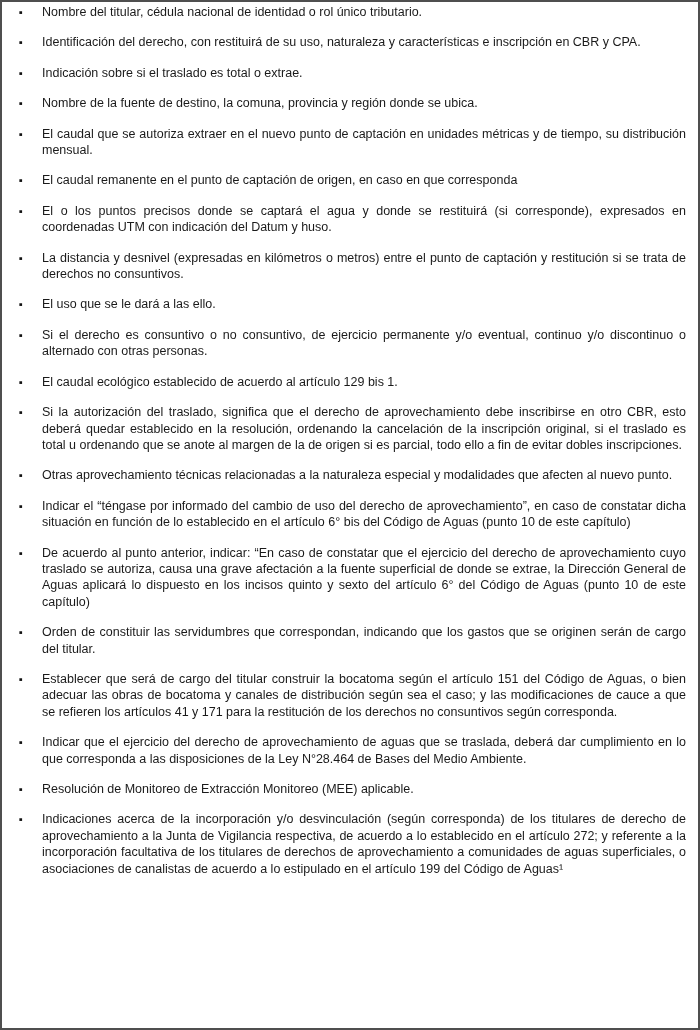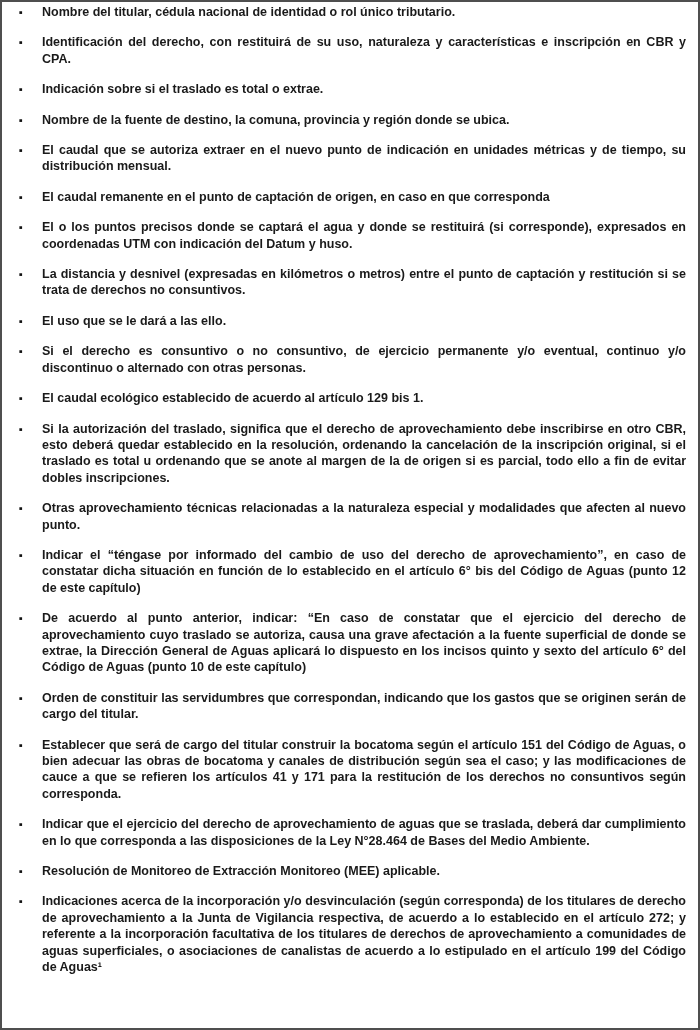--- a/index.html
+++ b/index.html
@@ -35,21 +35,20 @@
     box-sizing: border-box;
     padding-left: 17px;
     font-size: 11px;
     line-height: 16.4px;
     color: #111111;
     user-select: none;
   }
   .item-text {
     flex: 1 1 auto;
     text-align: justify;
-    font-weight: bold;
   }
 </style>
 </head>
 <body>
 
 <div class="page">
   <div class="bullet-list">
   <div class="bullet-item">
     <span class="bullet">▪</span>
     <span class="item-text">Nombre del titular, cédula nacional de identidad o rol único tributario.</span>
@@ -65,21 +64,21 @@
     <span class="item-text">Indicación sobre si el traslado es total o extrae.</span>
   </div>
 
   <div class="bullet-item">
     <span class="bullet">▪</span>
     <span class="item-text">Nombre de la fuente de destino, la comuna, provincia y región donde se ubica.</span>
   </div>
 
   <div class="bullet-item">
     <span class="bullet">▪</span>
-    <span class="item-text">El caudal que se autoriza extraer en el nuevo punto de indicación en unidades métricas y de tiempo, su distribución mensual.</span>
+    <span class="item-text">El caudal que se autoriza extraer en el nuevo punto de captación en unidades métricas y de tiempo, su distribución mensual.</span>
   </div>
 
   <div class="bullet-item">
     <span class="bullet">▪</span>
     <span class="item-text">El caudal remanente en el punto de captación de origen, en caso en que corresponda</span>
   </div>
 
   <div class="bullet-item">
     <span class="bullet">▪</span>
     <span class="item-text">El o los puntos precisos donde se captará el agua y donde se restituirá (si corresponde), expresados en coordenadas UTM con indicación del Datum y huso.</span>
@@ -110,21 +109,21 @@
     <span class="item-text">Si la autorización del traslado, significa que el derecho de aprovechamiento debe inscribirse en otro CBR, esto deberá quedar establecido en la resolución, ordenando la cancelación de la inscripción original, si el traslado es total u ordenando que se anote al margen de la de origen si es parcial, todo ello a fin de evitar dobles inscripciones.</span>
   </div>
 
   <div class="bullet-item">
     <span class="bullet">▪</span>
     <span class="item-text">Otras aprovechamiento técnicas relacionadas a la naturaleza especial y modalidades que afecten al nuevo punto.</span>
   </div>
 
   <div class="bullet-item">
     <span class="bullet">▪</span>
-    <span class="item-text">Indicar el “téngase por informado del cambio de uso del derecho de aprovechamiento”, en caso de constatar dicha situación en función de lo establecido en el artículo 6° bis del Código de Aguas (punto 12 de este capítulo)</span>
+    <span class="item-text">Indicar el “téngase por informado del cambio de uso del derecho de aprovechamiento”, en caso de constatar dicha situación en función de lo establecido en el artículo 6° bis del Código de Aguas (punto 10 de este capítulo)</span>
   </div>
 
   <div class="bullet-item">
     <span class="bullet">▪</span>
     <span class="item-text">De acuerdo al punto anterior, indicar: “En caso de constatar que el ejercicio del derecho de aprovechamiento cuyo traslado se autoriza, causa una grave afectación a la fuente superficial de donde se extrae, la Dirección General de Aguas aplicará lo dispuesto en los incisos quinto y sexto del artículo 6° del Código de Aguas (punto 10 de este capítulo)</span>
   </div>
 
   <div class="bullet-item">
     <span class="bullet">▪</span>
     <span class="item-text">Orden de constituir las servidumbres que correspondan, indicando que los gastos que se originen serán de cargo  del titular.</span>

